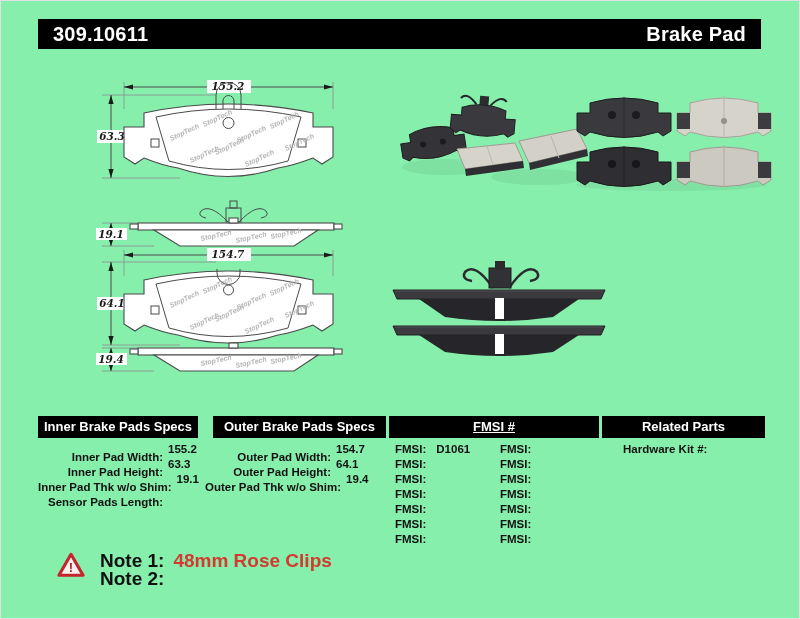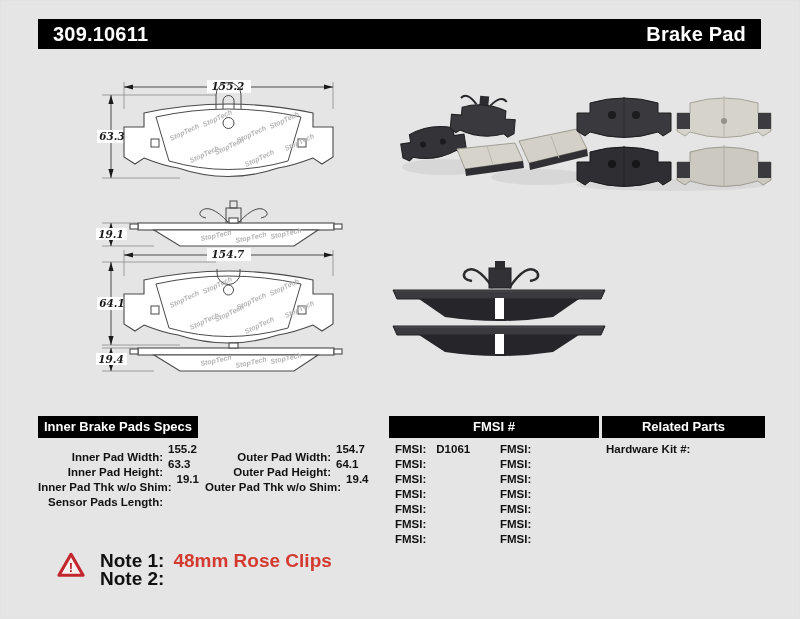--- a/index.html
+++ b/index.html
@@ -1,17 +1,17 @@
 <!DOCTYPE html>
 <html><head>
 <meta charset="utf-8">
 <style>
   html,body{margin:0;padding:0;background:#fff;}
   .page{
-    position:relative;width:800px;height:619px;background:#e5e5e5;
+    position:relative;width:800px;height:619px;background:#86efac;
     border:1px solid #e2e2e2;box-sizing:border-box;overflow:hidden;
     font-family:"Liberation Sans",sans-serif;color:#111;
   }
   
   .title-bar{
     position:absolute;left:37px;top:18px;width:723px;height:30px;
     background:#000;color:#fff;display:flex;justify-content:space-between;
     align-items:center;padding:0 15px;box-sizing:border-box;
     font-size:20px;font-weight:bold;letter-spacing:.2px;
   }
@@ -34,34 +34,34 @@
   .phA{left:398px;top:88px;}
   .phB{left:570px;top:86px;}
   .phC{left:388px;top:253px;}
   
   .col-head{
     position:absolute;top:415px;height:22px;background:#000;color:#fff;
     font-size:13px;font-weight:bold;text-align:center;line-height:22px;
   }
   .h-inner{left:37px;width:160px;}
   .h-outer{left:212px;width:173px;}
-  .h-fmsi{left:388px;width:210px;}
+  .h-fmsi{left:388px;width:210px;text-decoration:underline;}
   .h-related{left:601px;width:163px;}
   .col-body{position:absolute;top:441px;font-size:11.5px;font-weight:bold;}
   .b-inner{left:37px;width:172px;}
   .b-outer{left:204px;width:173px;}
   .b-fmsi{left:388px;width:210px;}
   .b-related{left:601px;width:163px;}
   .spec-row{display:flex;height:15px;line-height:15px;}
   .spec-label{flex:1;text-align:right;white-space:nowrap;margin-top:8px;}
   .spec-value{width:42px;padding-left:5px;text-align:left;white-space:nowrap;}
   .fmsi-row{display:flex;height:15px;line-height:15px;justify-content:center;}
   .fmsi-cell{width:50%;display:flex;padding-left:6px;box-sizing:border-box;}
   .fmsi-cell .lbl{margin-right:10px;}
-  .rel-row{height:15px;line-height:15px;padding-left:4px;}
+  .rel-row{height:15px;line-height:15px;padding-left:4px;margin-left:17px;}
   
   .notes{position:absolute;left:56px;top:551px;display:flex;gap:15px;align-items:flex-start;}
   .note-lines{font-size:19px;font-weight:bold;line-height:18px;}
   .note-value{color:#d43a2f;margin-left:9px;}
 </style>
 </head>
 <body>
 
 <div class="page">
 
@@ -279,20 +279,21 @@
     </g>
     <g>
       <path d="M4,72 L216,72 L212,81 L8,81 Z" fill="#3a3a3f" stroke="#222225"></path>
       <path d="M30,81 L190,81 L164,98 Q110,106 56,98 Z" fill="#26262a"></path>
       <rect x="106" y="80" width="9" height="20" fill="#fff"></rect>
       <path d="M6,73 H214" stroke="#4d4d53" fill="none"></path>
     </g>
   </svg>
 
   <div class="col-head h-inner">Inner Brake Pads Specs</div>
+  <div class="col-head h-outer">Outer Brake Pads Specs</div>
   <div class="col-head h-fmsi">FMSI #</div>
   <div class="col-head h-related">Related Parts</div>
 
   <div class="col-body b-inner">
     <div class="spec-row">
       <span class="spec-label">Inner Pad Width:</span>
       <span class="spec-value">155.2</span>
     </div>
     <div class="spec-row">
       <span class="spec-label">Inner Pad Height:</span>

